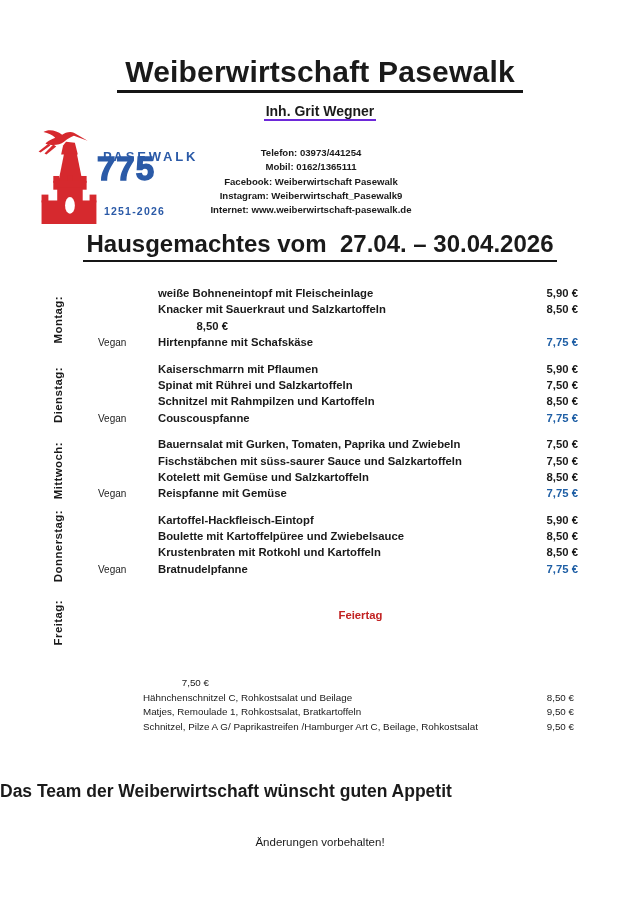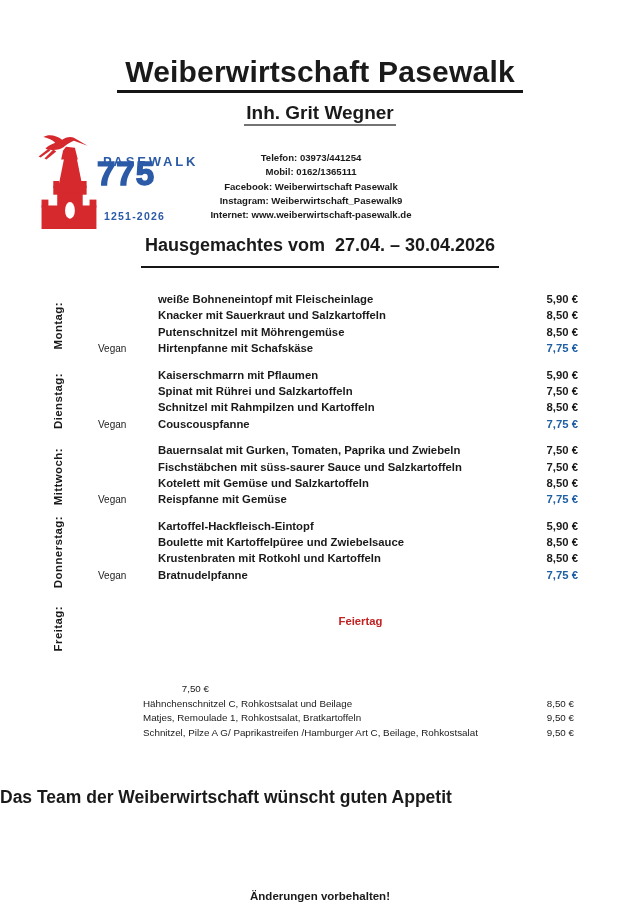--- a/index.html
+++ b/index.html
@@ -11,22 +11,22 @@
   .page { position:relative; width:640px; height:761px; background:#fff; }
 
   
   .title-wrap { text-align:center; padding-top:55px; }
   .title-wrap .ul {
     display:inline-block; font-weight:bold; font-size:30px; letter-spacing:0.2px;
     border-bottom:3px solid #161616; padding:0 8px 1px;
   }
   .subtitle-wrap { text-align:center; margin-top:9px; }
   .subtitle-wrap .ul {
-    display:inline-block; font-weight:bold; font-size:19px;
-    border-bottom:2px solid #737373; padding:0 2px 0;
+    display:inline-block; font-weight:bold; font-size:14px;
+    border-bottom:2px solid #6d28d9; padding:0 2px 0;
   }
 
   
   .logo-row { position:relative; height:101px; margin-top:3px; }
   .logo { position:absolute; left:33px; top:2px; width:180px; height:98px; }
   .logo svg { position:absolute; left:0; top:0; }
   .logo-city {
     position:absolute; left:70px; top:23px; color:var(--logo-blue,#2b5aa7);
     font-weight:bold; font-size:13px; letter-spacing:2.8px;
   }
@@ -40,22 +40,22 @@
     font-weight:bold; font-size:10.5px; letter-spacing:1.2px;
   }
   .contact {
     padding-top:22px; text-align:center; font-weight:bold;
     font-size:9.6px; line-height:14.3px; transform:translateX(-9px);
   }
 
   
   .menu-heading-wrap { text-align:center; margin-top:5px; }
   .menu-heading-wrap .ul {
-    display:inline-block; font-weight:bold; font-size:18px;
-    border-bottom:2.5px solid #161616; padding:0 4px 10px; white-space:pre;
+    display:inline-block; font-weight:bold; font-size:24px;
+    border-bottom:2.5px solid #161616; padding:0 4px 2px; white-space:pre;
   }
 
   
   .menu { margin:25px 62px 0 40px; }
   .day-section { position:relative; padding-left:103px; margin-bottom:10px; }
   .day-label {
     position:absolute; left:12px; top:0; height:100%;
     display:flex; align-items:center;
   }
   .day-label span {
@@ -75,21 +75,21 @@
   }
 
   
   .extras { margin:24px 62px 0 143px; }
   .e-row { display:flex; align-items:baseline; height:14.6px; }
   .e-name { flex:1; font-size:9.8px; white-space:nowrap; }
   .e-price { flex:0 0 70px; text-align:right; font-size:9.8px; padding-right:4px; }
 
   
   .closing { margin-top:45px; text-align:left; font-weight:bold; font-size:17.5px; }
-  .footnote { margin-top:82px; text-align:center; font-weight:bold; font-size:11.5px; }
+  .footnote { margin-top:34px; text-align:center; font-weight:normal; font-size:11.5px; }
 </style>
 </head>
 <body>
 
 <div class="page">
 
   <div class="title-wrap">
     <span class="ul">Weiberwirtschaft Pasewalk</span>
   </div>
   <div class="subtitle-wrap">
@@ -151,21 +151,20 @@
         <div class="col-dish">weiße Bohneneintopf mit Fleischeinlage</div>
         <div class="col-price">5,90 €</div>
       </div>
       <div class="m-row">
         <div class="col-vegan"></div>
         <div class="col-dish">Knacker mit Sauerkraut und Salzkartoffeln</div>
         <div class="col-price">8,50 €</div>
       </div>
       <div class="m-row">
         <div class="col-vegan"></div>
-        <div class="col-dish">Putenschnitzel mit Möhrengemüse</div>
         <div class="col-price">8,50 €</div>
       </div>
       <div class="m-row vegan">
         <div class="col-vegan">Vegan</div>
         <div class="col-dish">Hirtenpfanne mit Schafskäse</div>
         <div class="col-price">7,75 €</div>
       </div>
     </div>
 
     <div class="day-section">

